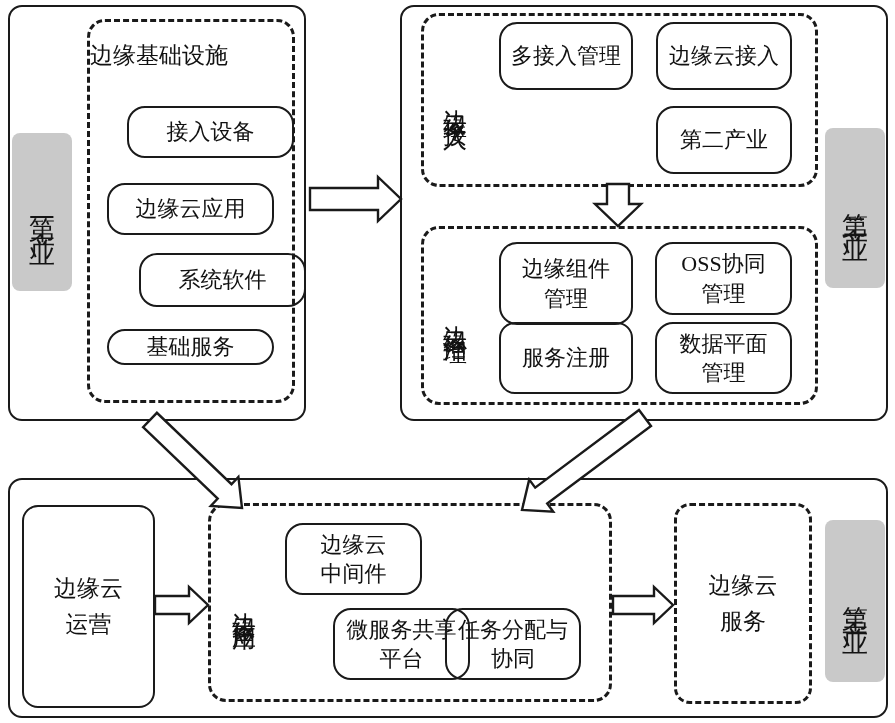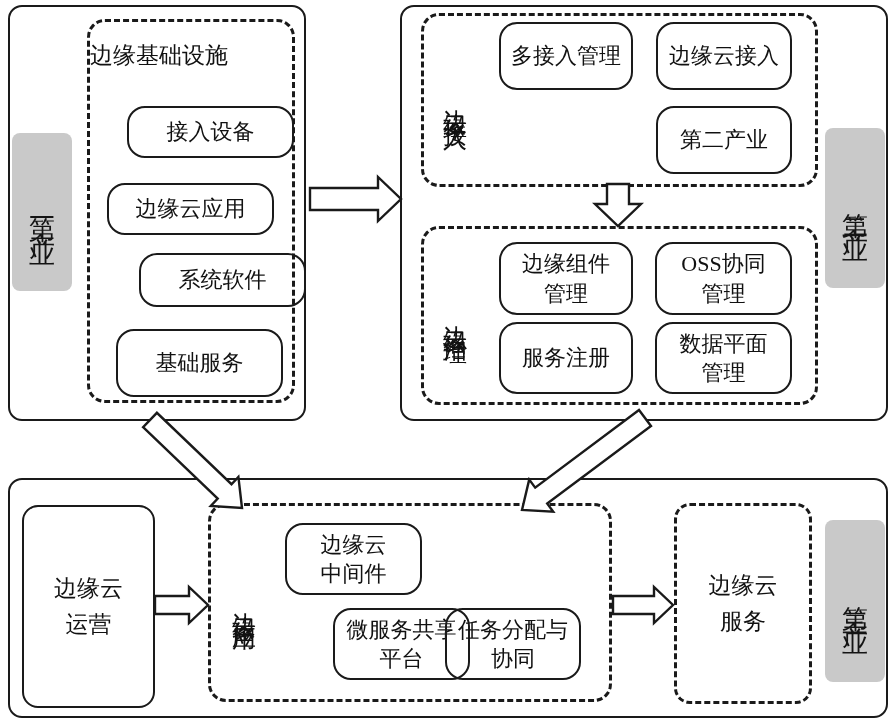--- a/index.html
+++ b/index.html
@@ -87,39 +87,39 @@
 <body>
 
 <div class="canvas">
 
   <div class="container" style="left:8px; top:5px; width:298px; height:416px;">
     <div class="dashed-box" style="left:77px; top:12px; width:208px; height:384px;">
       <div class="section-title" style="top:18px;">边缘基础设施</div>
       <div class="item-box" style="left:17px; top:84px; width:167px; height:52px;margin-left:20px;">接入设备</div>
       <div class="item-box" style="left:17px; top:161px; width:167px; height:52px;">边缘云应用</div>
       <div class="item-box" style="left:17px; top:231px; width:167px; height:54px;margin-left:32px;">系统软件</div>
-      <div class="item-box" style="left:17px; top:307px; width:167px; height:68px;margin-left:9px;">基础服务</div>
+      <div class="item-box" style="left:17px; top:307px; width:167px; height:36px;">基础服务</div>
     </div>
   </div>
   <div class="gray-label" style="left:12px; top:133px; width:60px; height:158px;">第一产业</div>
 
   <div class="container" style="left:400px; top:5px; width:488px; height:416px;">
     <div class="dashed-box" style="left:19px; top:6px; width:397px; height:174px;">
       <div class="vlabel" style="left:8px; top:6px; height:156px; width:46px;">边缘云接入</div>
       <div class="item-box" style="left:75px; top:6px; width:134px; height:68px;">多接入管理</div>
       <div class="item-box" style="left:232px; top:6px; width:136px; height:68px;">边缘云接入</div>
       <div class="item-box" style="left:232px; top:90px; width:136px; height:68px;">第二产业</div>
     </div>
     <div class="dashed-box" style="left:19px; top:219px; width:397px; height:179px;">
       <div class="vlabel" style="left:8px; top:8px; height:158px; width:46px;">边缘云治理</div>
-      <div class="item-box" style="left:75px; top:13px; width:134px; height:73px;">边缘组件
+      <div class="item-box" style="left:75px; top:13px; width:134px; height:83px;">边缘组件
 管理</div>
       <div class="item-box" style="left:231px; top:13px; width:137px; height:73px;">OSS协同
 管理</div>
-      <div class="item-box" style="left:75px; top:93px; width:134px; height:72px;">服务注册</div>
+      <div class="item-box" style="left:75px; top:93px; width:134px; height:72px;border-radius:16px;">服务注册</div>
       <div class="item-box" style="left:231px; top:93px; width:137px; height:72px;">数据平面
 管理</div>
     </div>
   </div>
   <div class="gray-label" style="left:825px; top:128px; width:60px; height:160px;">第二产业</div>
 
   <div class="container" style="left:8px; top:478px; width:880px; height:240px;">
     <div class="big-box" style="left:12px; top:25px; width:133px; height:203px;">边缘云
 运营</div>
     <div class="dashed-box" style="left:198px; top:23px; width:404px; height:199px;">

